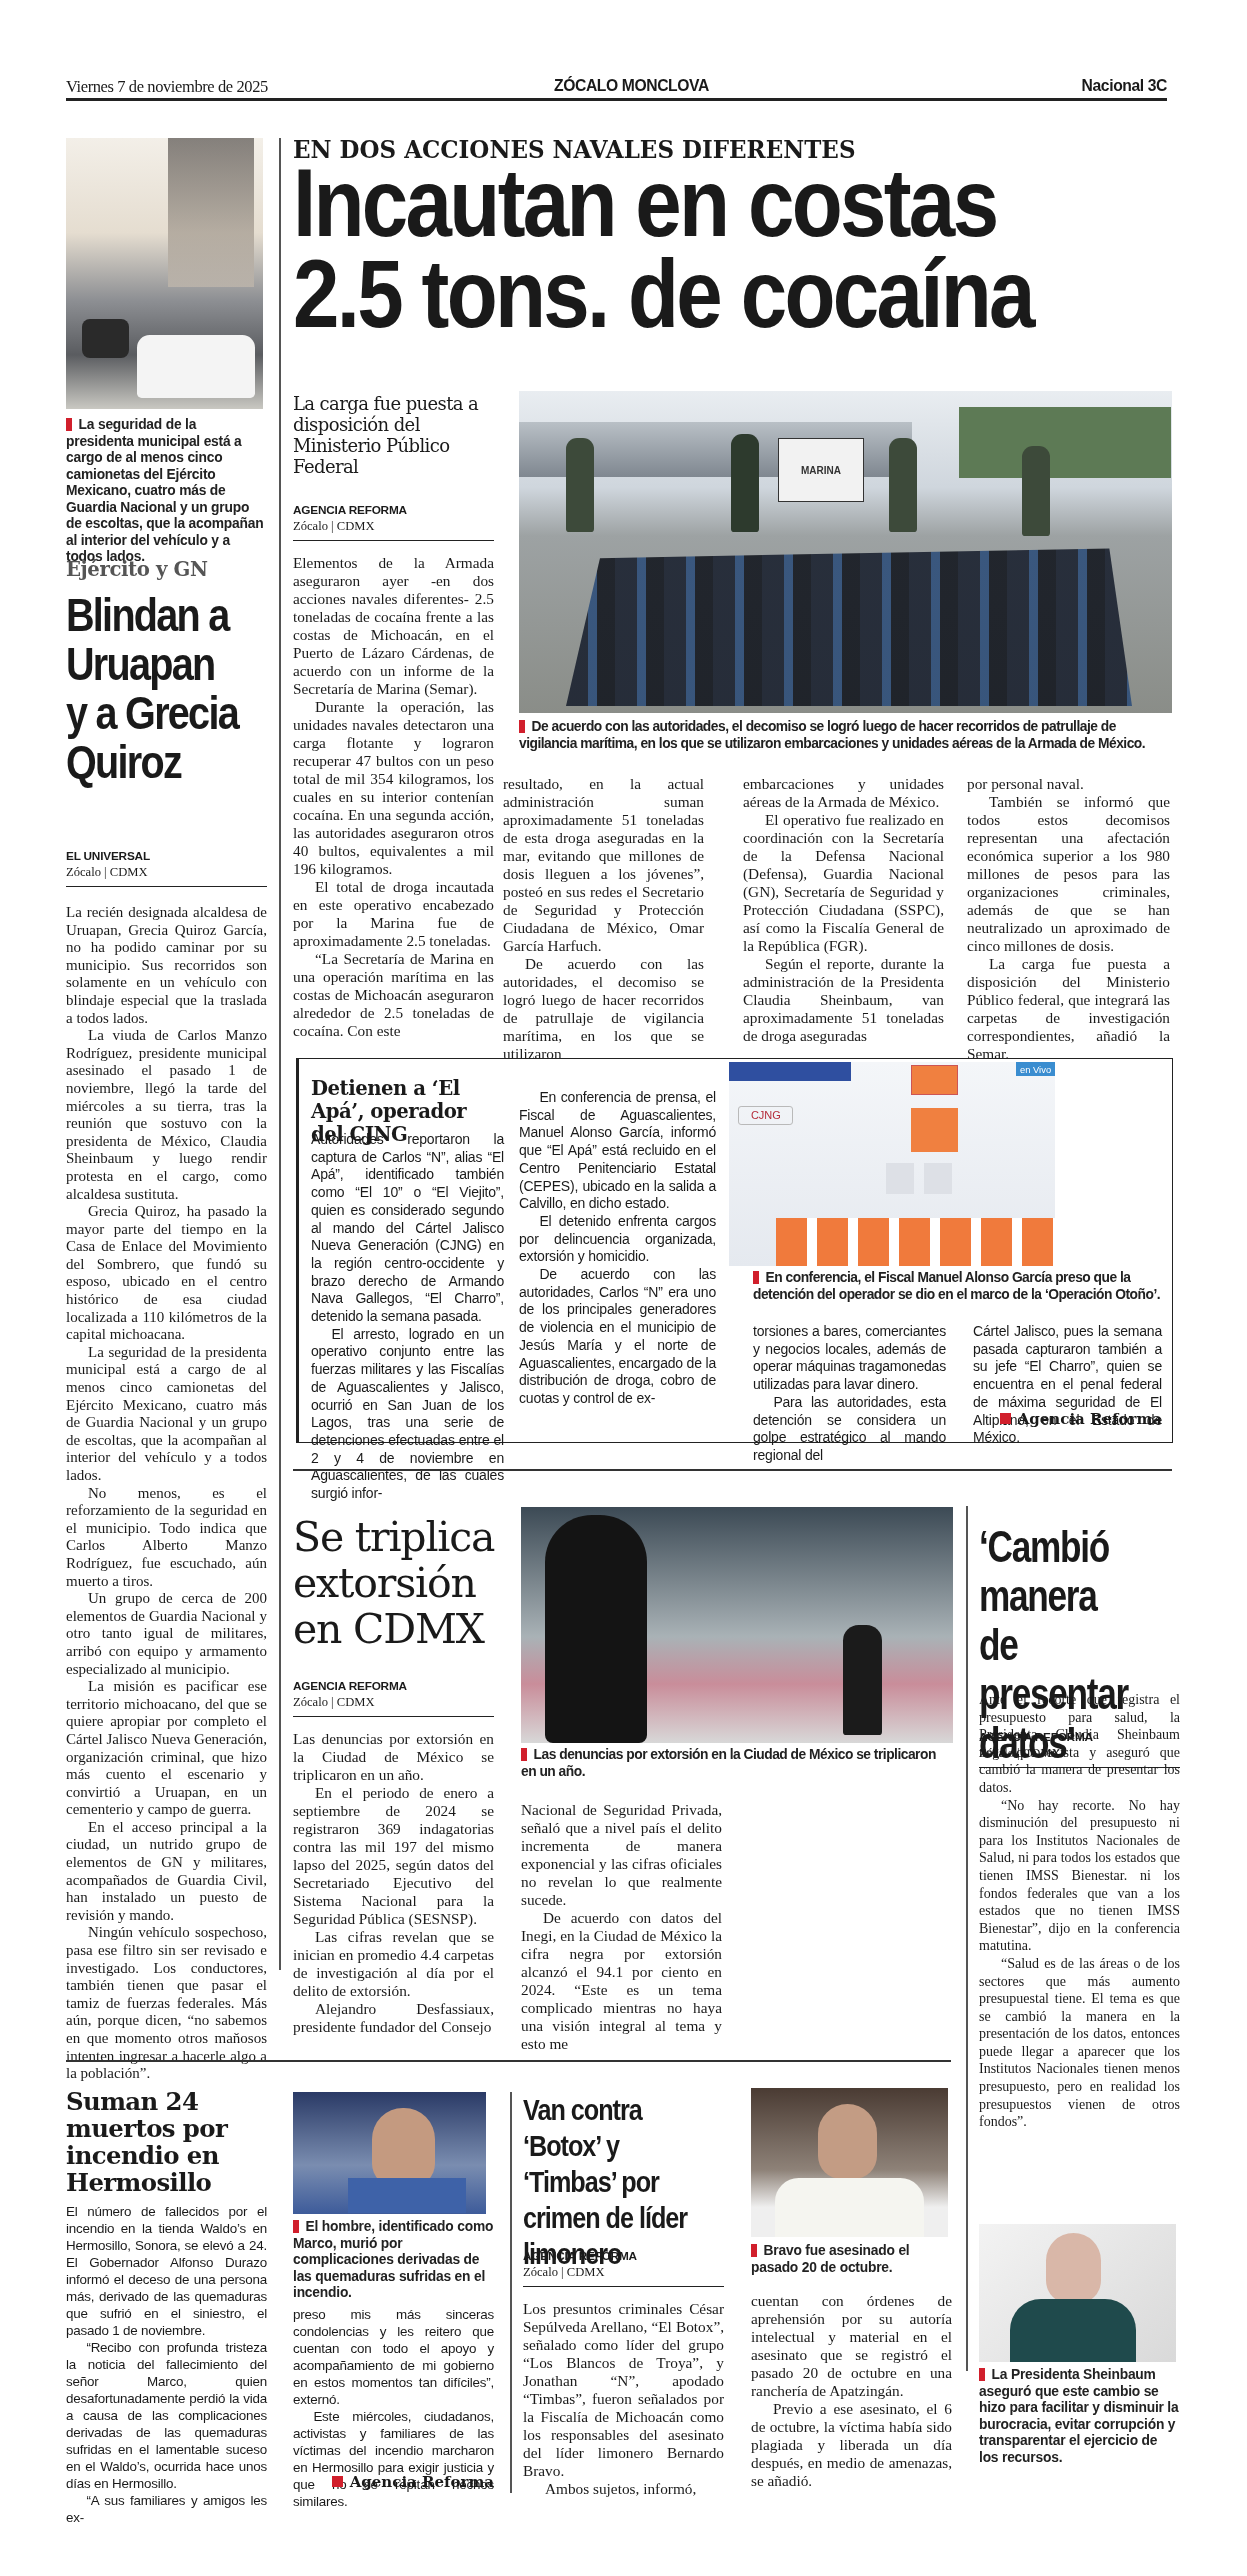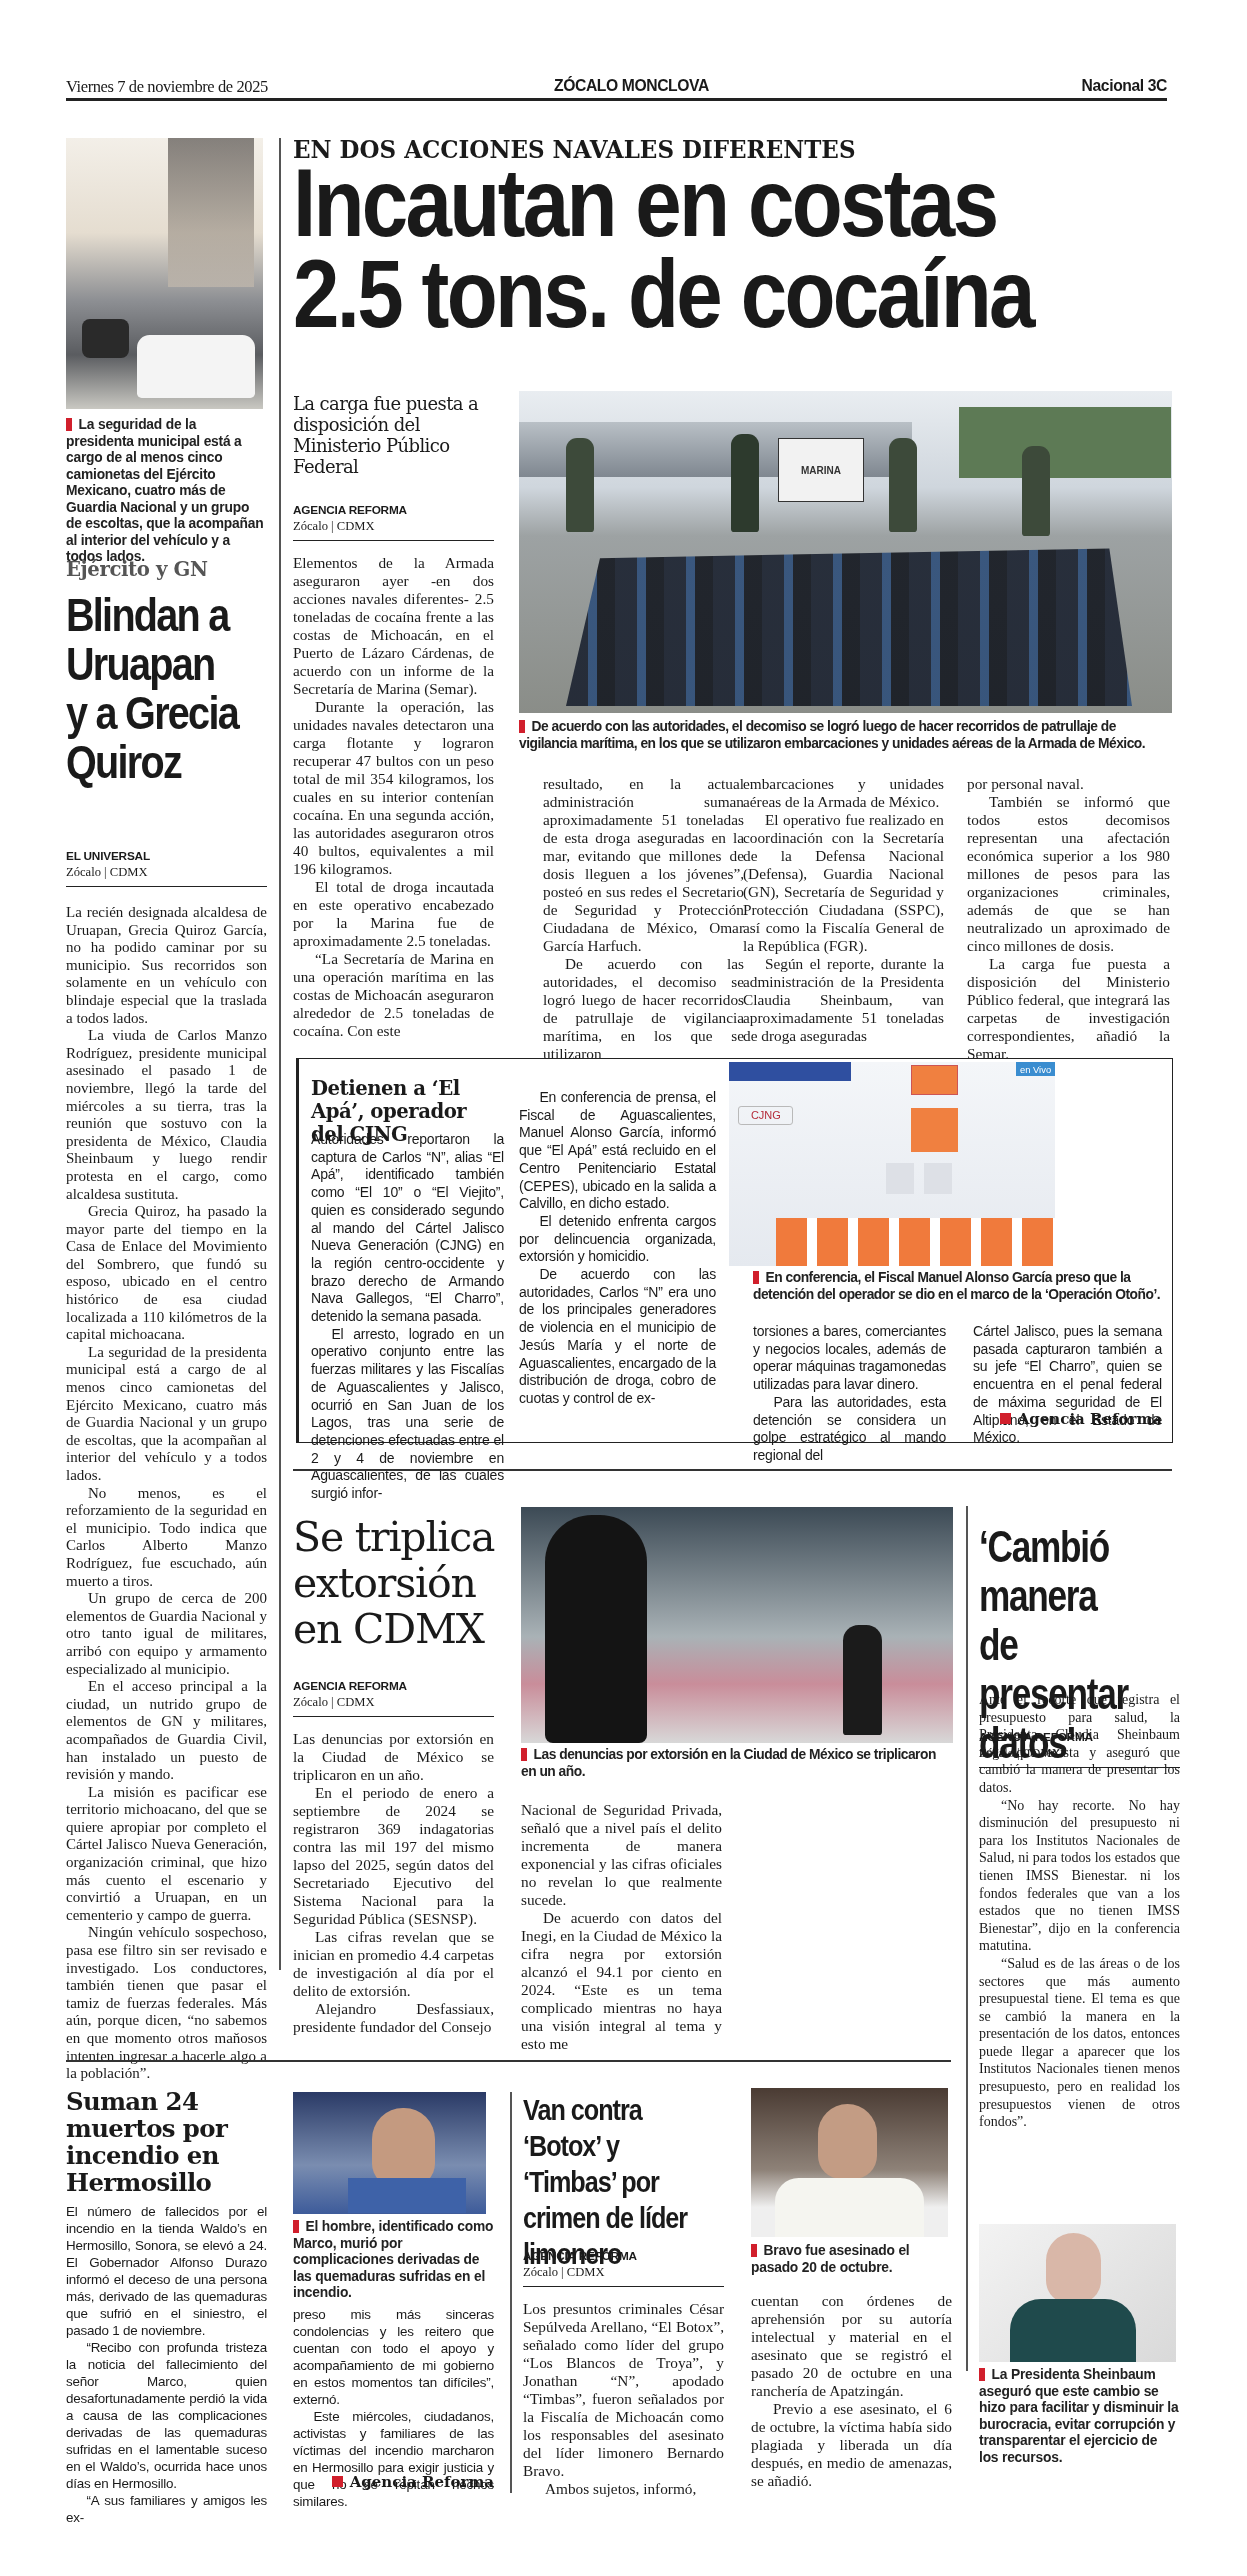--- a/index.html
+++ b/index.html
@@ -47,22 +47,22 @@
   <div class="agency">EL UNIVERSAL</div>
   <div class="loc">Zócalo | CDMX</div>
 </div>
 <div class="abs body-text" style="left:66px;top:904px;width:201px;font-size:15px;line-height:17.6px">
   <p class="first">La recién designada alcaldesa de Uruapan, Grecia Quiroz García, no ha podido caminar por su municipio. Sus recorridos son solamente en un vehículo con blindaje especial que la traslada a todos lados.</p>
   <p>La viuda de Carlos Manzo Rodríguez, presidente municipal asesinado el pasado 1 de noviembre, llegó la tarde del miércoles a su tierra, tras la reunión que sostuvo con la presidenta de México, Claudia Sheinbaum y luego rendir protesta en el cargo, como alcaldesa sustituta.</p>
   <p>Grecia Quiroz, ha pasado la mayor parte del tiempo en la Casa de Enlace del Movimiento del Sombrero, que fundó su esposo, ubicado en el centro histórico de esa ciudad localizada a 110 kilómetros de la capital michoacana.</p>
   <p>La seguridad de la presidenta municipal está a cargo de al menos cinco camionetas del Ejército Mexicano, cuatro más de Guardia Nacional y un grupo de escoltas, que la acompañan al interior del vehículo y a todos lados.</p>
   <p>No menos, es el reforzamiento de la seguridad en el municipio. Todo indica que Carlos Alberto Manzo Rodríguez, fue escuchado, aún muerto a tiros.</p>
   <p>Un grupo de cerca de 200 elementos de Guardia Nacional y otro tanto igual de militares, arribó con equipo y armamento especializado al municipio.</p>
+  <p>La misión es pacificar ese territorio michoacano, del que se quiere apropiar por completo el Cártel Jalisco Nueva Generación, organización criminal, que hizo más cuento el escenario y convirtió a Uruapan, en un cementerio y campo de guerra.</p>
   <p>En el acceso principal a la ciudad, un nutrido grupo de elementos de GN y militares, acompañados de Guardia Civil, han instalado un puesto de revisión y mando.</p>
-  <p>La misión es pacificar ese territorio michoacano, del que se quiere apropiar por completo el Cártel Jalisco Nueva Generación, organización criminal, que hizo más cuento el escenario y convirtió a Uruapan, en un cementerio y campo de guerra.</p>
   <p>Ningún vehículo sospechoso, pasa ese filtro sin ser revisado e investigado. Los conductores, también tienen que pasar el tamiz de fuerzas federales. Más aún, porque dicen, “no sabemos en que momento otros maňosos intenten ingresar a hacerle algo a la población”.</p>
 </div>
 <div class="vrule" style="left:279px;top:138px;height:1832px"></div>
 
 <div class="abs" style="left:293px;top:135px;font-family:'DejaVu Serif',serif;font-weight:bold;font-size:25px;letter-spacing:0px;transform:scaleX(.92);transform-origin:left">EN DOS ACCIONES NAVALES DIFERENTES</div>
 <div class="abs" style="left:293px;top:157px;width:881px;font-family:'Liberation Sans',sans-serif;font-weight:bold;font-size:96px;line-height:91px;letter-spacing:-3.1px">
   <div style="transform:scaleX(.87);transform-origin:left;white-space:nowrap">Incautan en costas</div>
   <div style="transform:scaleX(.87);transform-origin:left;white-space:nowrap">2.5 tons. de cocaína</div>
 </div>
 <div class="abs" style="left:293px;top:393px;width:189px;font-family:'DejaVu Serif',serif;font-size:18px;line-height:21px;letter-spacing:-0.6px">La carga fue puesta a disposición del Ministerio Público Federal</div>
@@ -86,21 +86,21 @@
   </div>
   <div style="position:absolute;left:47px;top:47px;width:28px;height:94px;background:#3d4a3a;border-radius:11px 11px 3.1px 3.1px"></div>
   <div style="position:absolute;left:212px;top:43px;width:28px;height:98px;background:#2d3a2d;border-radius:11px 11px 3.1px 3.1px"></div>
   <div style="position:absolute;left:370px;top:47px;width:28px;height:94px;background:#3d4a3a;border-radius:11px 11px 3.1px 3.1px"></div>
   <div style="position:absolute;left:503px;top:55px;width:28px;height:90px;background:#3d4a3a;border-radius:11px 11px 3.1px 3.1px"></div>
 </div>
 <div class="abs caption" style="left:519px;top:719px;width:653px;letter-spacing:-0.5px">
   <span class="mk"></span><span>De acuerdo con las autoridades, el decomiso se logró luego de hacer recorridos de patrullaje de vigilancia marítima, en los que se utilizaron embarcaciones y unidades aéreas de la Armada de México.</span>
 </div>
 
-<div class="abs body-text" style="left:543px;top:775px;width:201px">
+<div class="abs body-text" style="left:503px;top:775px;width:201px">
   <p class="first">resultado, en la actual administración suman aproximadamente 51 toneladas de esta droga aseguradas en la mar, evitando que millones de dosis lleguen a los jóvenes”, posteó en sus redes el Secretario de Seguridad y Protección Ciudadana de México, Omar García Harfuch.</p>
   <p>De acuerdo con las autoridades, el decomiso se logró luego de hacer recorridos de patrullaje de vigilancia marítima, en los que se utilizaron</p>
 </div>
 <div class="abs body-text" style="left:743px;top:775px;width:201px">
   <p class="first">embarcaciones y unidades aéreas de la Armada de México.</p>
   <p>El operativo fue realizado en coordinación con la Secretaría de la Defensa Nacional (Defensa), Guardia Nacional (GN), Secretaría de Seguridad y Protección Ciudadana (SSPC), así como la Fiscalía General de la República (FGR).</p>
   <p>Según el reporte, durante la administración de la Presidenta Claudia Sheinbaum, van aproximadamente 51 toneladas de droga aseguradas</p>
 </div>
 <div class="abs body-text" style="left:967px;top:775px;width:203px">
   <p class="first">por personal naval.</p>

